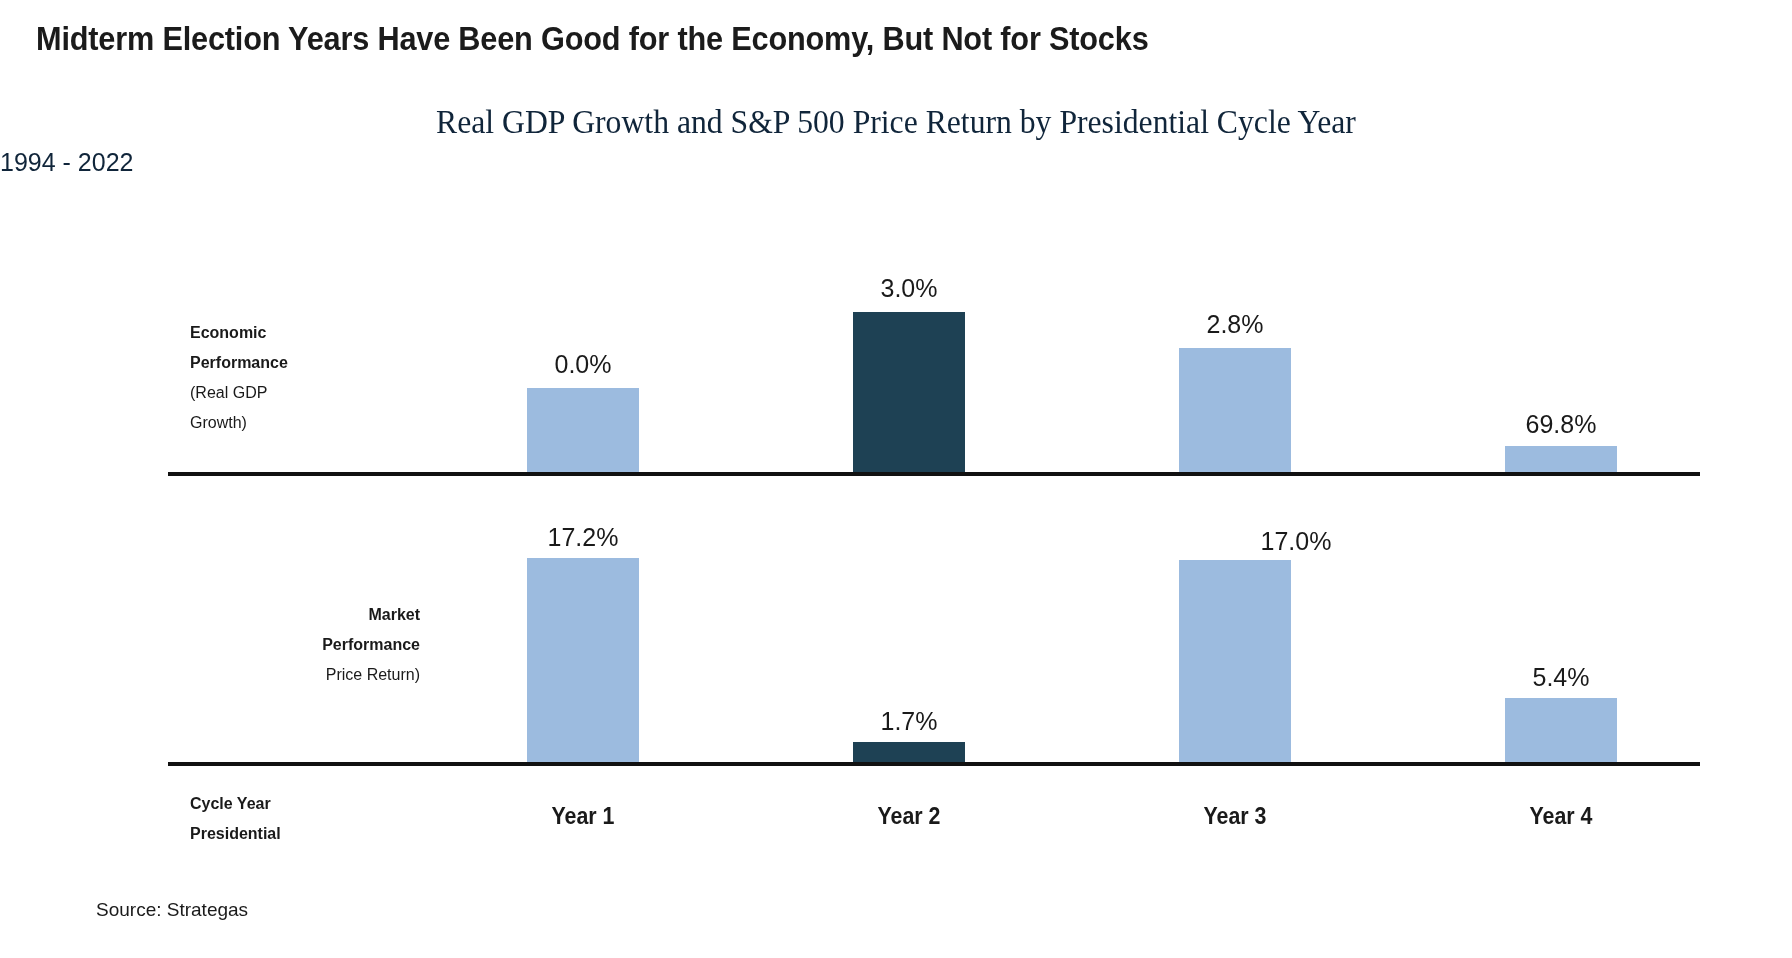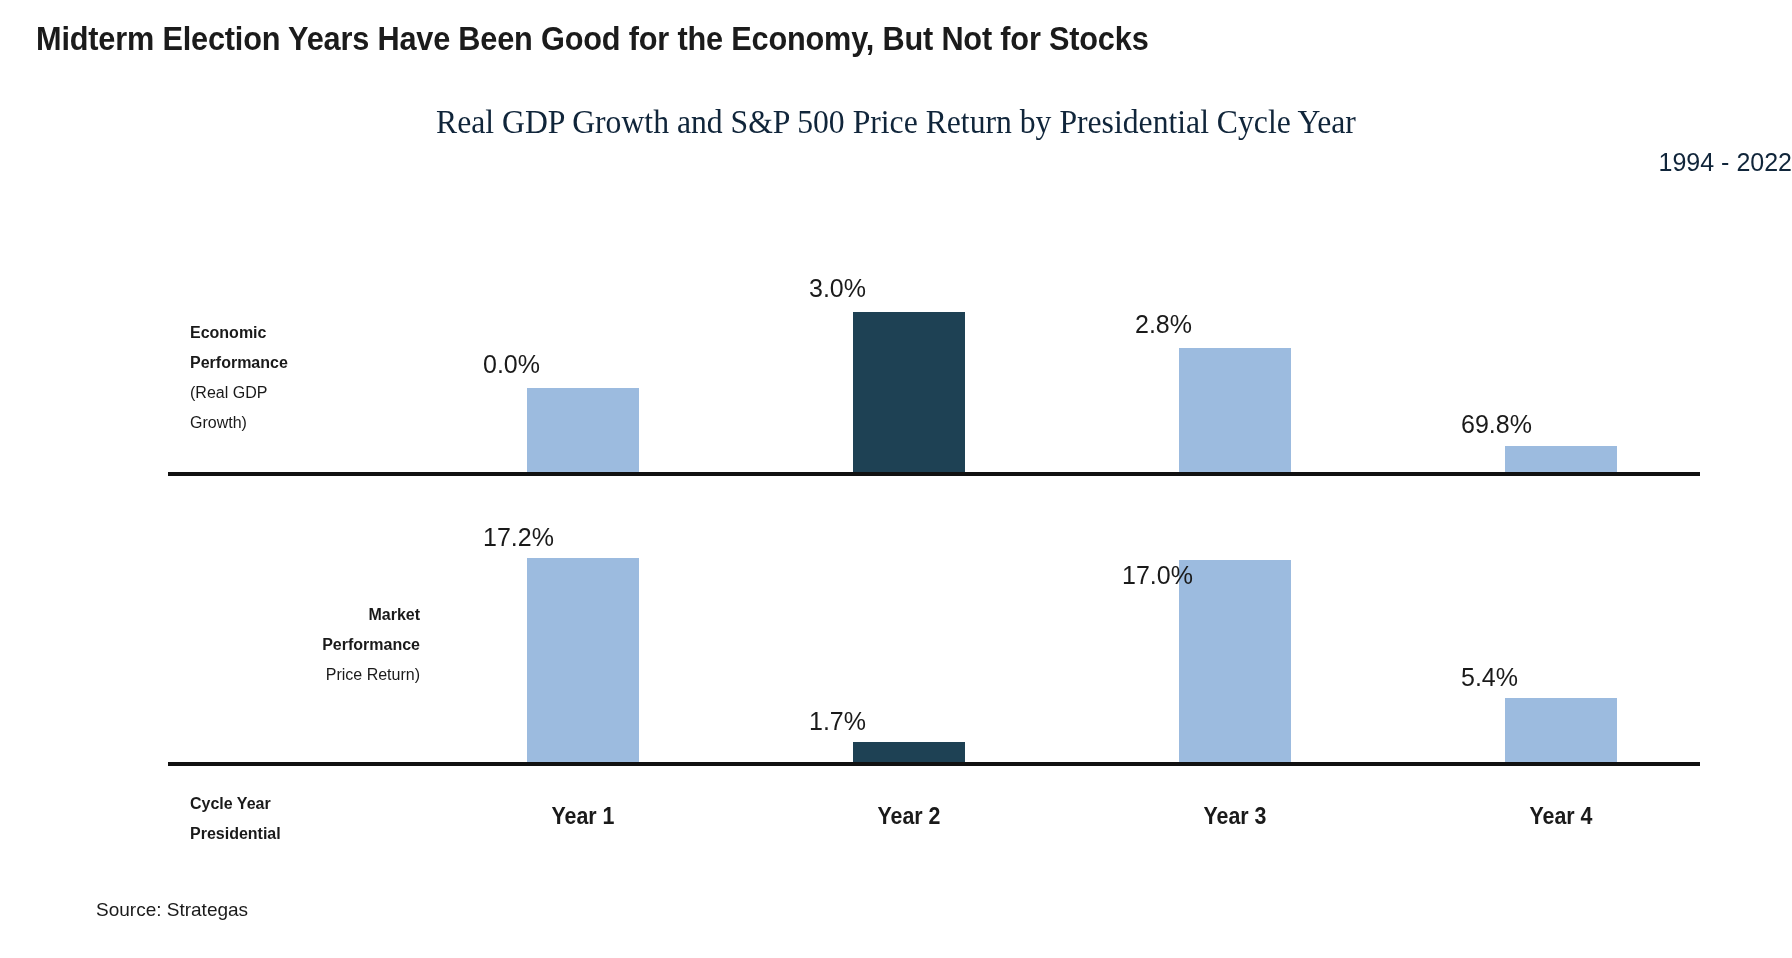--- a/index.html
+++ b/index.html
@@ -42,21 +42,21 @@
     color: #10253a;
     white-space: nowrap;
     transform: scaleX(0.96);
   }
 
   .chart-daterange {
     position: absolute;
     left: 0;
     right: 0;
     top: 148px;
-    text-align: right;
+    text-align: left;
     font-family: "Liberation Sans", sans-serif;
     font-size: 25px;
     color: #10253a;
     white-space: nowrap;
   }
 
   
   .plot-area {
     position: absolute;
     left: 0;
@@ -110,21 +110,21 @@
     width: 112px;
     margin-left: -56px;
   }
   .bar.light { background: #9cbbdf; }
   .bar.dark  { background: #1e4154; }
 
   .bar-value {
     position: absolute;
     width: 200px;
     margin-left: -100px;
-    text-align: left;
+    text-align: center;
     font-family: "Liberation Sans", sans-serif;
     font-size: 25px;
     color: #1a1a1a;
     white-space: nowrap;
   }
 
   
   .cat-label {
     position: absolute;
     width: 240px;
@@ -192,21 +192,21 @@
   <div class="panel" style="top: 495px; height: 267px;">
     <div class="bar-group" style="left:0; top:0; height:267px;">
 
       <div class="bar light" style="left: 583px; height: 204px;"></div>
       <div class="bar-value" style="left: 583px; top: 28px;">17.2%</div>
 
       <div class="bar dark" style="left: 909px; height: 20px;"></div>
       <div class="bar-value" style="left: 909px; top: 212px;">1.7%</div>
 
       <div class="bar light" style="left: 1235px; height: 202px;"></div>
-      <div class="bar-value" style="left: 1222px; top: 32px; margin-top: 34px;">17.0%</div>
+      <div class="bar-value" style="left: 1296px; top: 32px;">17.0%</div>
 
       <div class="bar light" style="left: 1561px; height: 64px;"></div>
       <div class="bar-value" style="left: 1561px; top: 168px;">5.4%</div>
     </div>
   </div>
 
   <div class="axis-line" style="top: 762px;"></div>
 
   <div class="row-label" style="top: 789px;">
     <span class="lbl-strong">Cycle Year</span>

